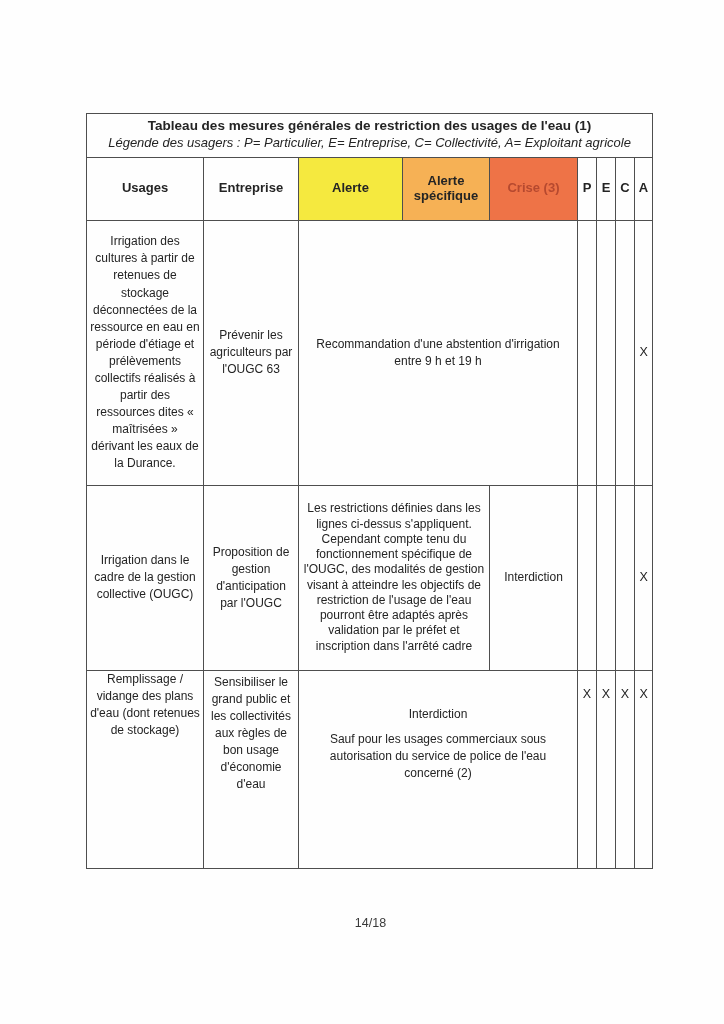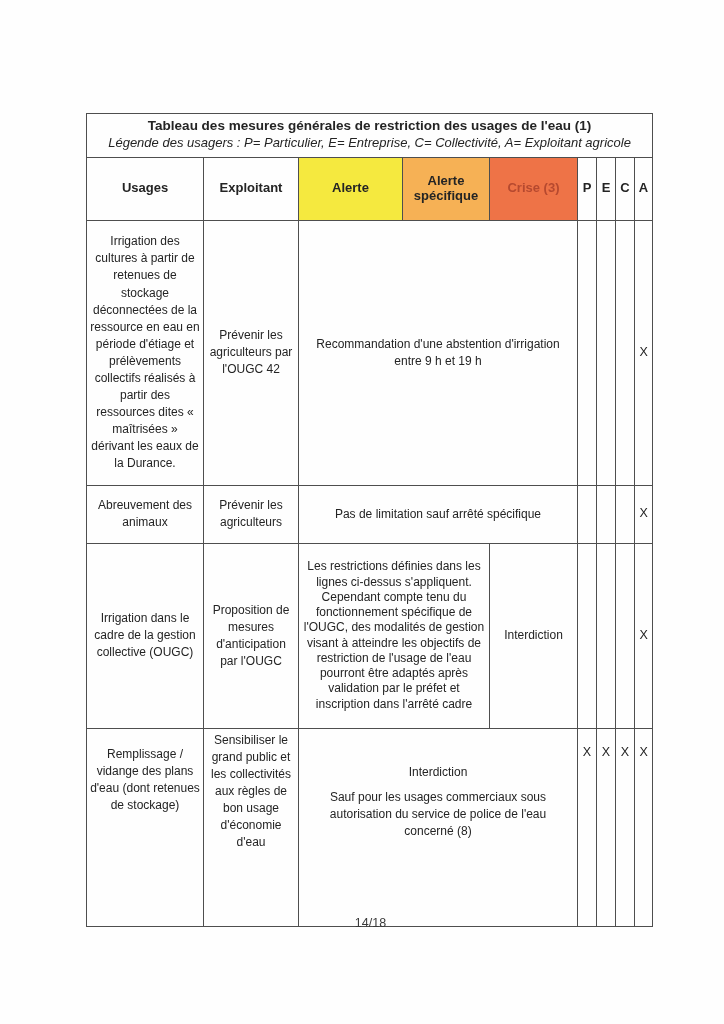--- a/index.html
+++ b/index.html
@@ -40,21 +40,21 @@
   tr.colhead td.narrow { font-size: 13px; }
 
   
   td.measure  { font-size: 12px; }
   .measure-inner { max-width: 252px; margin: 8px auto; }
   td.dense { line-height: 1.27; padding: 1px 3px; }
   td.xmark { font-size: 12.5px; }
 
   
   tr.row-last td { vertical-align: top; }
-  tr.row-last td.usages   { padding-top: 17px; margin-top: 46px; }
+  tr.row-last td.usages   { padding-top: 0; margin-top: 46px; }
   tr.row-last td.vigilance{ padding-top: 3px; }
   tr.row-last td.measure  { padding-top: 35px; }
   tr.row-last td.xmark    { padding-top: 15px; }
 
   .page-number {
     position: absolute;
     left: 0; right: 0;
     top: 916px;
     text-align: center;
     font-size: 12.5px;
@@ -83,71 +83,60 @@
     <tbody>
         <tr style="height:40px">
       <td colspan="9" class="title-cell">
         <div class="tbl-title">Tableau des mesures générales de restriction des usages de l'eau (1)</div>
         <div class="tbl-legend">Légende des usagers : P= Particulier, E= Entreprise, C= Collectivité, A= Exploitant agricole</div>
       </td>
     </tr>
 
     <tr class="colhead" style="height:33px">
       <td>Usages</td>
-      <td>Exploitant</td>
+      <td>Entreprise</td>
       <td style="background-color: rgb(245, 233, 63);">Alerte</td>
       <td style="background-color: rgb(246, 177, 85);">Alerte spécifique</td>
       <td style="background-color: rgb(238, 115, 71); color: rgb(182, 73, 47); margin-top: 45px;">Crise (3)</td>
       <td class="narrow">P</td>
       <td class="narrow">E</td>
       <td class="narrow">C</td>
       <td class="narrow">A</td>
     </tr>
 
     <tr style="height:265px">
       <td class="usages">Irrigation des cultures à partir de retenues de stockage déconnectées de la ressource en eau en période d'étiage et prélèvements collectifs réalisés à partir des ressources dites « maîtrisées » dérivant les eaux de la Durance.</td>
-      <td class="vigilance">Prévenir les agriculteurs par l'OUGC 42</td>
+      <td class="vigilance">Prévenir les agriculteurs par l'OUGC 63</td>
       <td class="measure" colspan="3">
         <div class="measure-inner">Recommandation d'une abstention d'irrigation entre 9 h et 19 h</div>
       </td>
       <td class="xmark"></td>
       <td class="xmark"></td>
       <td class="xmark"></td>
       <td class="xmark">X</td>
     </tr>
 
-    <tr style="height:58px">
-      <td class="usages">Abreuvement des animaux</td>
-      <td class="vigilance">Prévenir les agriculteurs</td>
-      <td class="measure" colspan="3">
-        <div class="measure-inner">Pas de limitation sauf arrêté spécifique</div>
-      </td>
-      <td class="xmark"></td>
-      <td class="xmark"></td>
-      <td class="xmark"></td>
-      <td class="xmark">X</td>
-    </tr>
 
     <tr style="height:185px">
       <td class="usages">Irrigation dans le cadre de la gestion collective (OUGC)</td>
-      <td class="vigilance">Proposition de mesures d'anticipation par l'OUGC</td>
+      <td class="vigilance">Proposition de gestion d'anticipation par l'OUGC</td>
       <td class="measure dense" colspan="2">Les restrictions définies dans les lignes ci-dessus s'appliquent. Cependant compte tenu du fonctionnement spécifique de l'OUGC, des modalités de gestion visant à atteindre les objectifs de restriction de l'usage de l'eau pourront être adaptés après validation par le préfet et inscription dans l'arrêté cadre</td>
       <td class="measure">Interdiction</td>
       <td class="xmark"></td>
       <td class="xmark"></td>
       <td class="xmark"></td>
       <td class="xmark">X</td>
     </tr>
 
     <tr class="row-last" style="height:198px">
       <td class="usages">Remplissage / vidange des plans d'eau (dont retenues de stockage)</td>
       <td class="vigilance">Sensibiliser le grand public et les collectivités aux règles de bon usage d'économie d'eau</td>
       <td class="measure" colspan="3">
         <div>Interdiction</div>
-        <div class="measure-inner">Sauf pour les usages commerciaux sous autorisation du service de police de l'eau concerné (8)</div>
+        <div class="measure-inner">Sauf pour les usages commerciaux sous autorisation du service de police de l'eau concerné (2)</div>
       </td>
       <td class="xmark">X</td>
       <td class="xmark">X</td>
       <td class="xmark">X</td>
       <td class="xmark">X</td>
     </tr>
   </tbody>
     </table>
 
   <div class="page-number">14/18</div>

